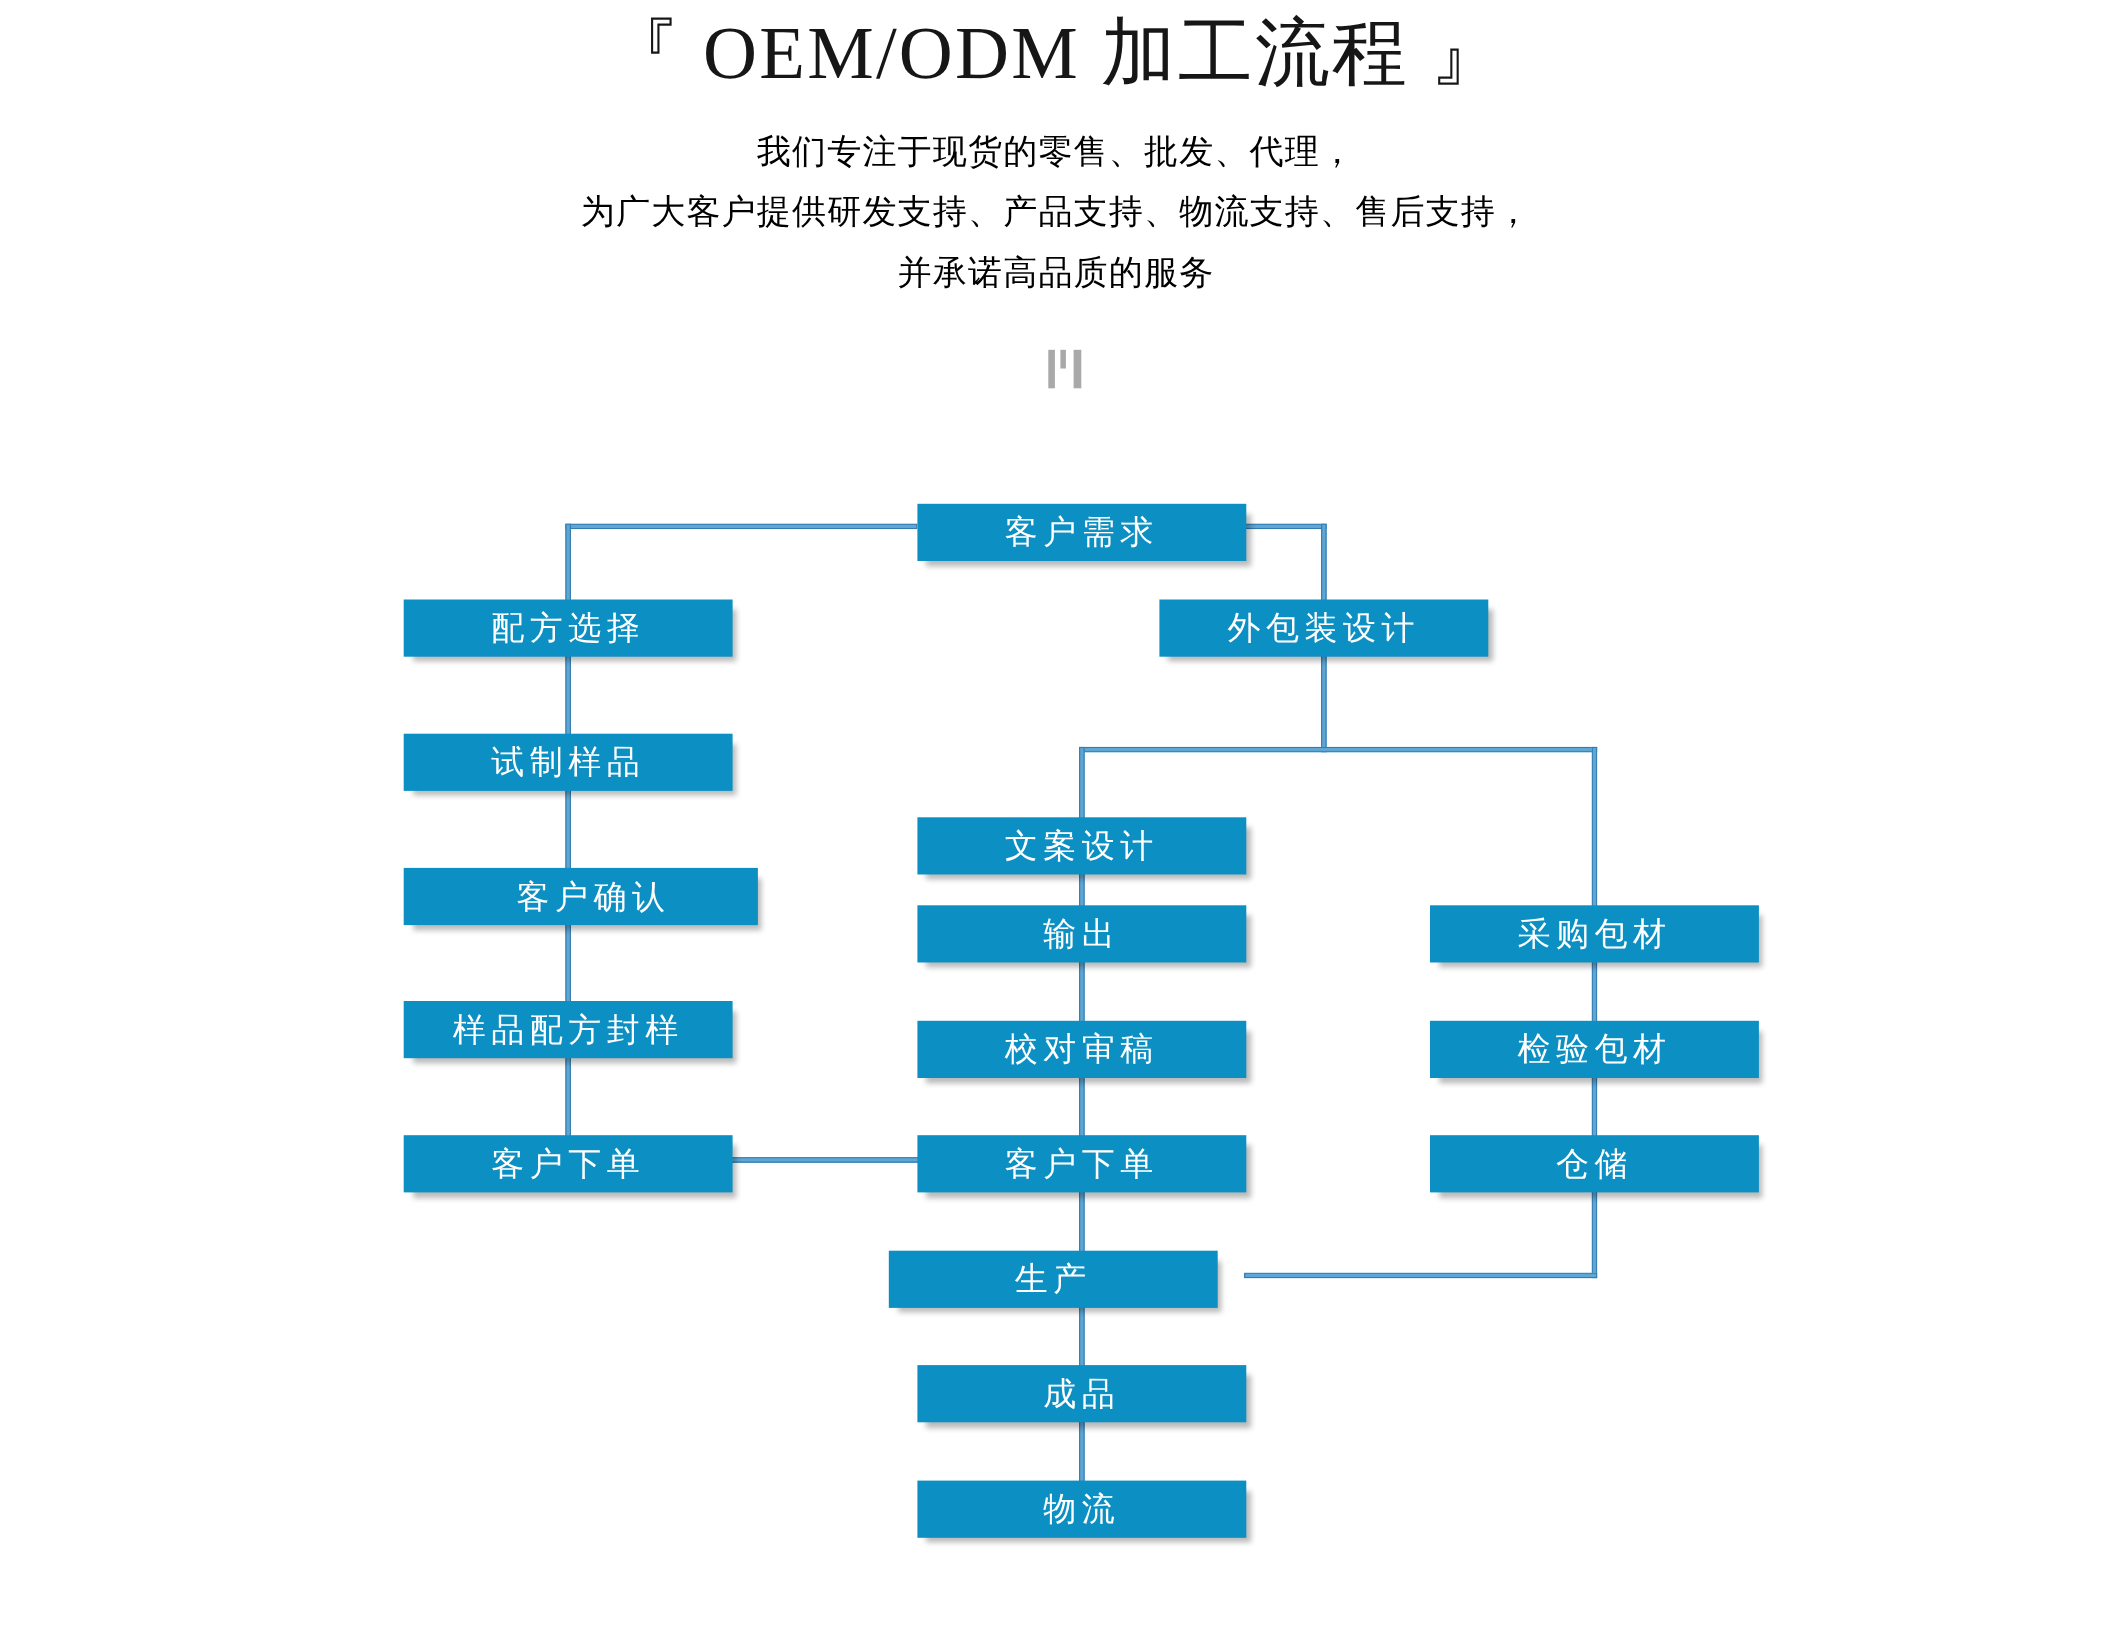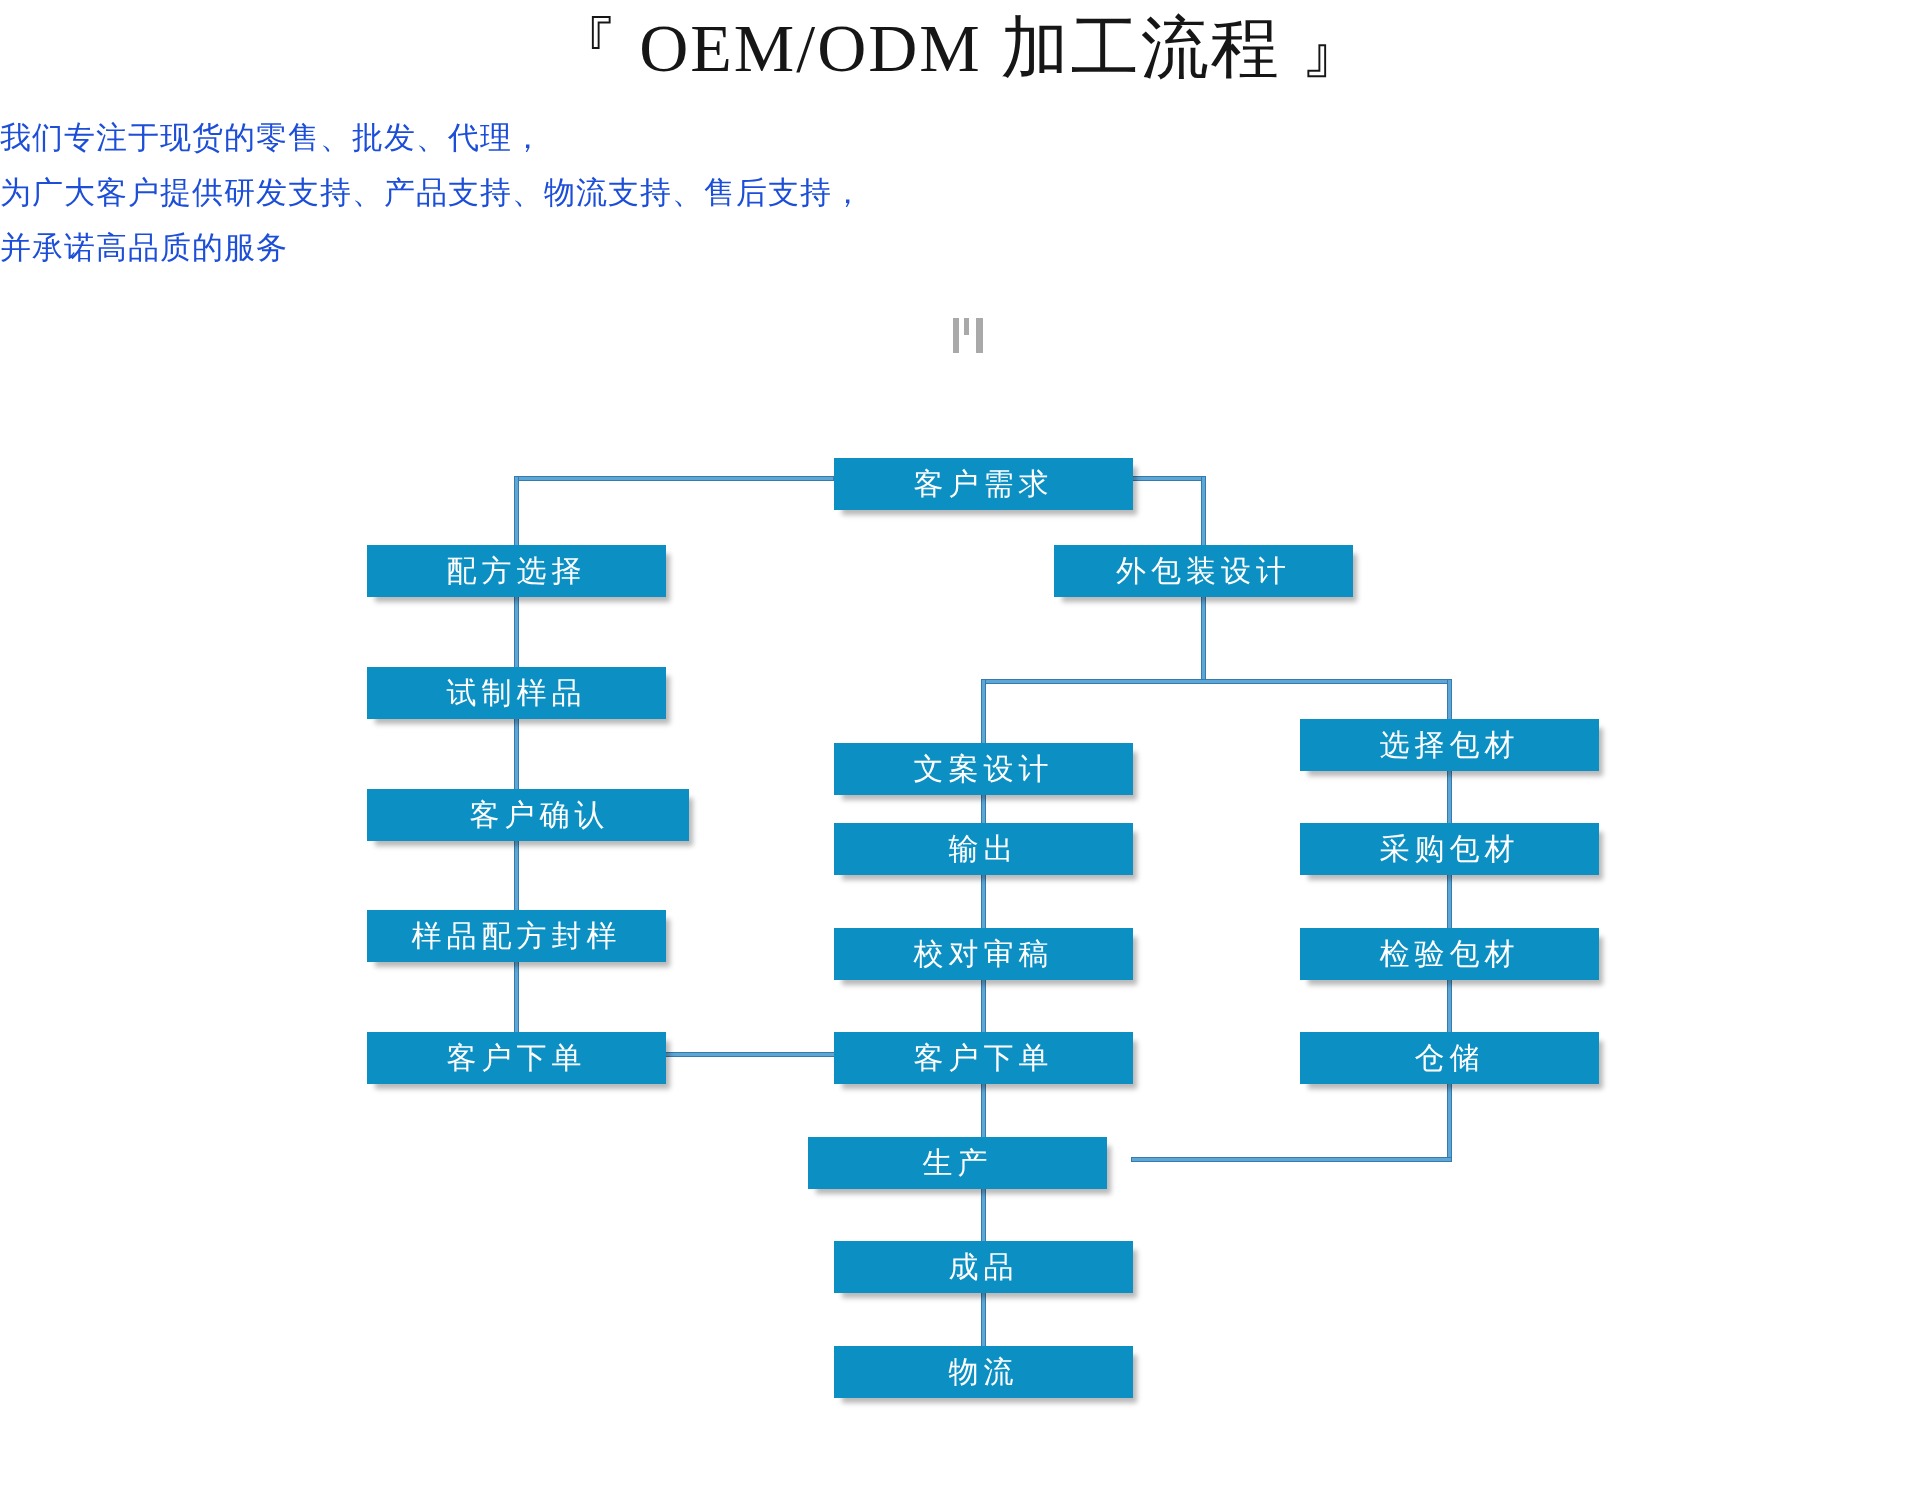--- a/index.html
+++ b/index.html
@@ -12,23 +12,23 @@
   }
   
   .title{
     position:absolute;left:0;top:0;width:1920px;height:92px;
     line-height:96px;text-align:center;
     font-size:68px;font-weight:400;color:#161616;
     letter-spacing:2px;white-space:nowrap;
   }
   .subtitle{
     position:absolute;left:0;top:110px;width:1920px;
-    text-align:left;
+    text-align:center;
     font-size:31px;line-height:55px;font-weight:300;
-    color:#1d4ed8;letter-spacing:1px;
+    color:#000000;letter-spacing:1px;
   }
   
   .mark{position:absolute;left:953px;top:318px;width:34px;height:36px;}
   .mark i{position:absolute;top:0;background:#a9a9a9;}
   .mark i.b1{left:0;width:6px;height:35px;}
   .mark i.b2{left:11px;width:5px;height:17px;}
   .mark i.b3{left:23px;width:7px;height:35px;}
   
   .node{
     position:absolute;width:299px;height:52px;z-index:2;
@@ -92,18 +92,17 @@
   <div class="node" style="left:1054px;top:545px;">外包装设计</div>
 
   <div class="node" style="left:834px;top:719px;margin-top:24px;">文案设计</div>
   <div class="node" style="left:834px;top:823px;">输出</div>
   <div class="node" style="left:834px;top:928px;">校对审稿</div>
   <div class="node" style="left:834px;top:1032px;">客户下单</div>
   <div class="node" style="left:808px;top:1137px;">生产</div>
   <div class="node" style="left:834px;top:1241px;">成品</div>
   <div class="node" style="left:834px;top:1346px;">物流</div>
 
-  <div class="node" style="left:1300px;top:719px;">选择包材</div>
   <div class="node" style="left:1300px;top:823px;">采购包材</div>
   <div class="node" style="left:1300px;top:928px;">检验包材</div>
   <div class="node" style="left:1300px;top:1032px;">仓储</div>
 
 </div>
 
 </body></html>

